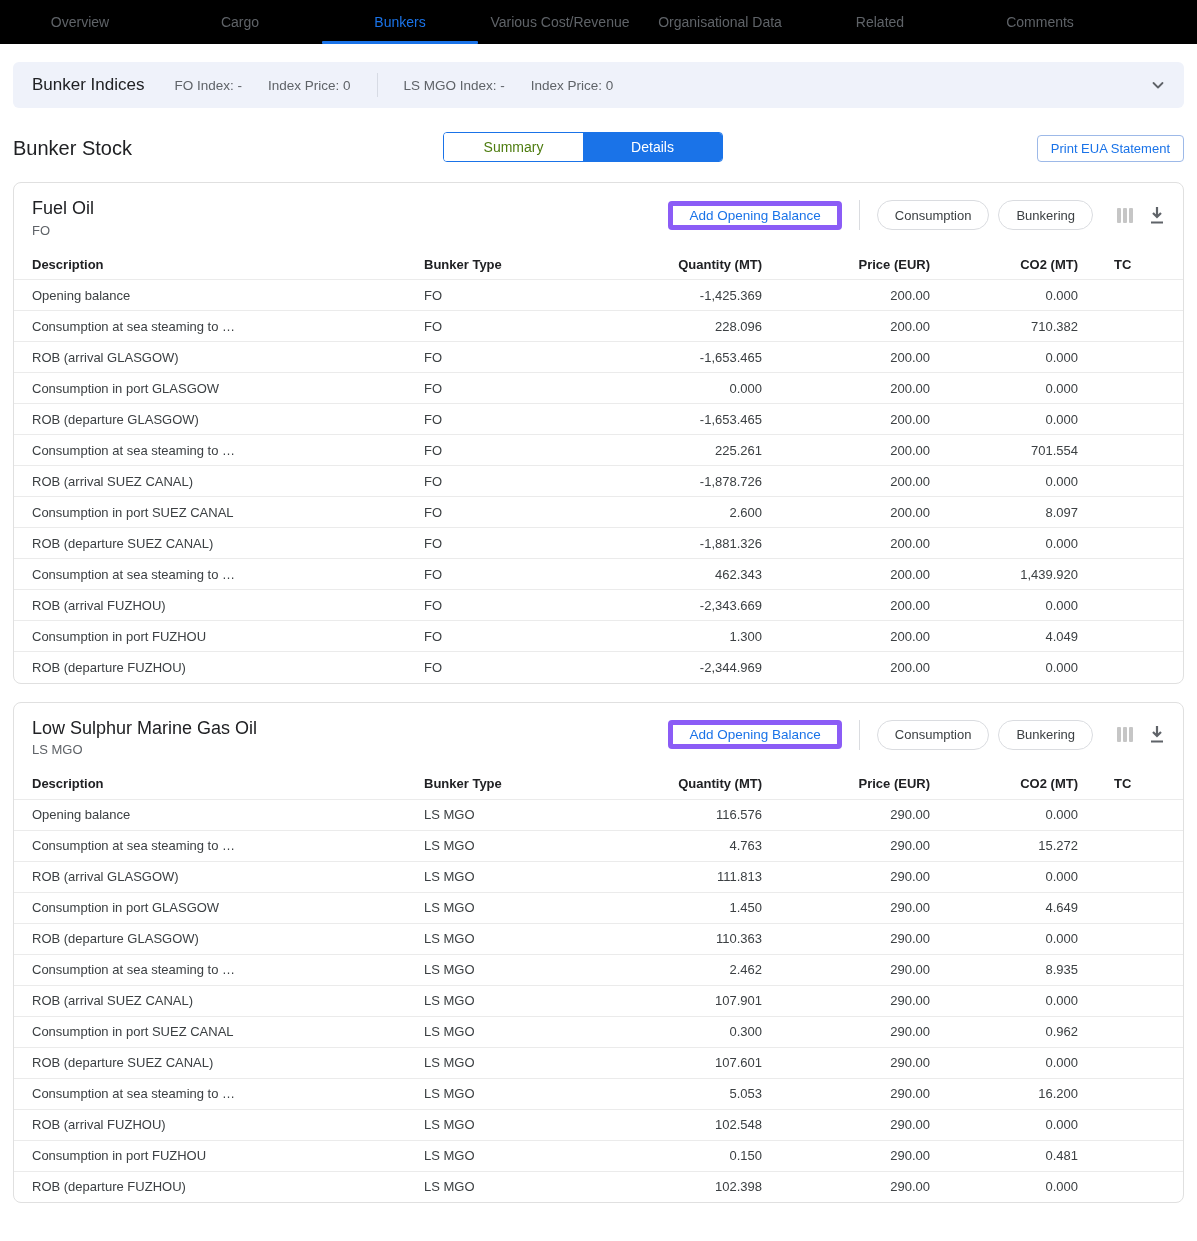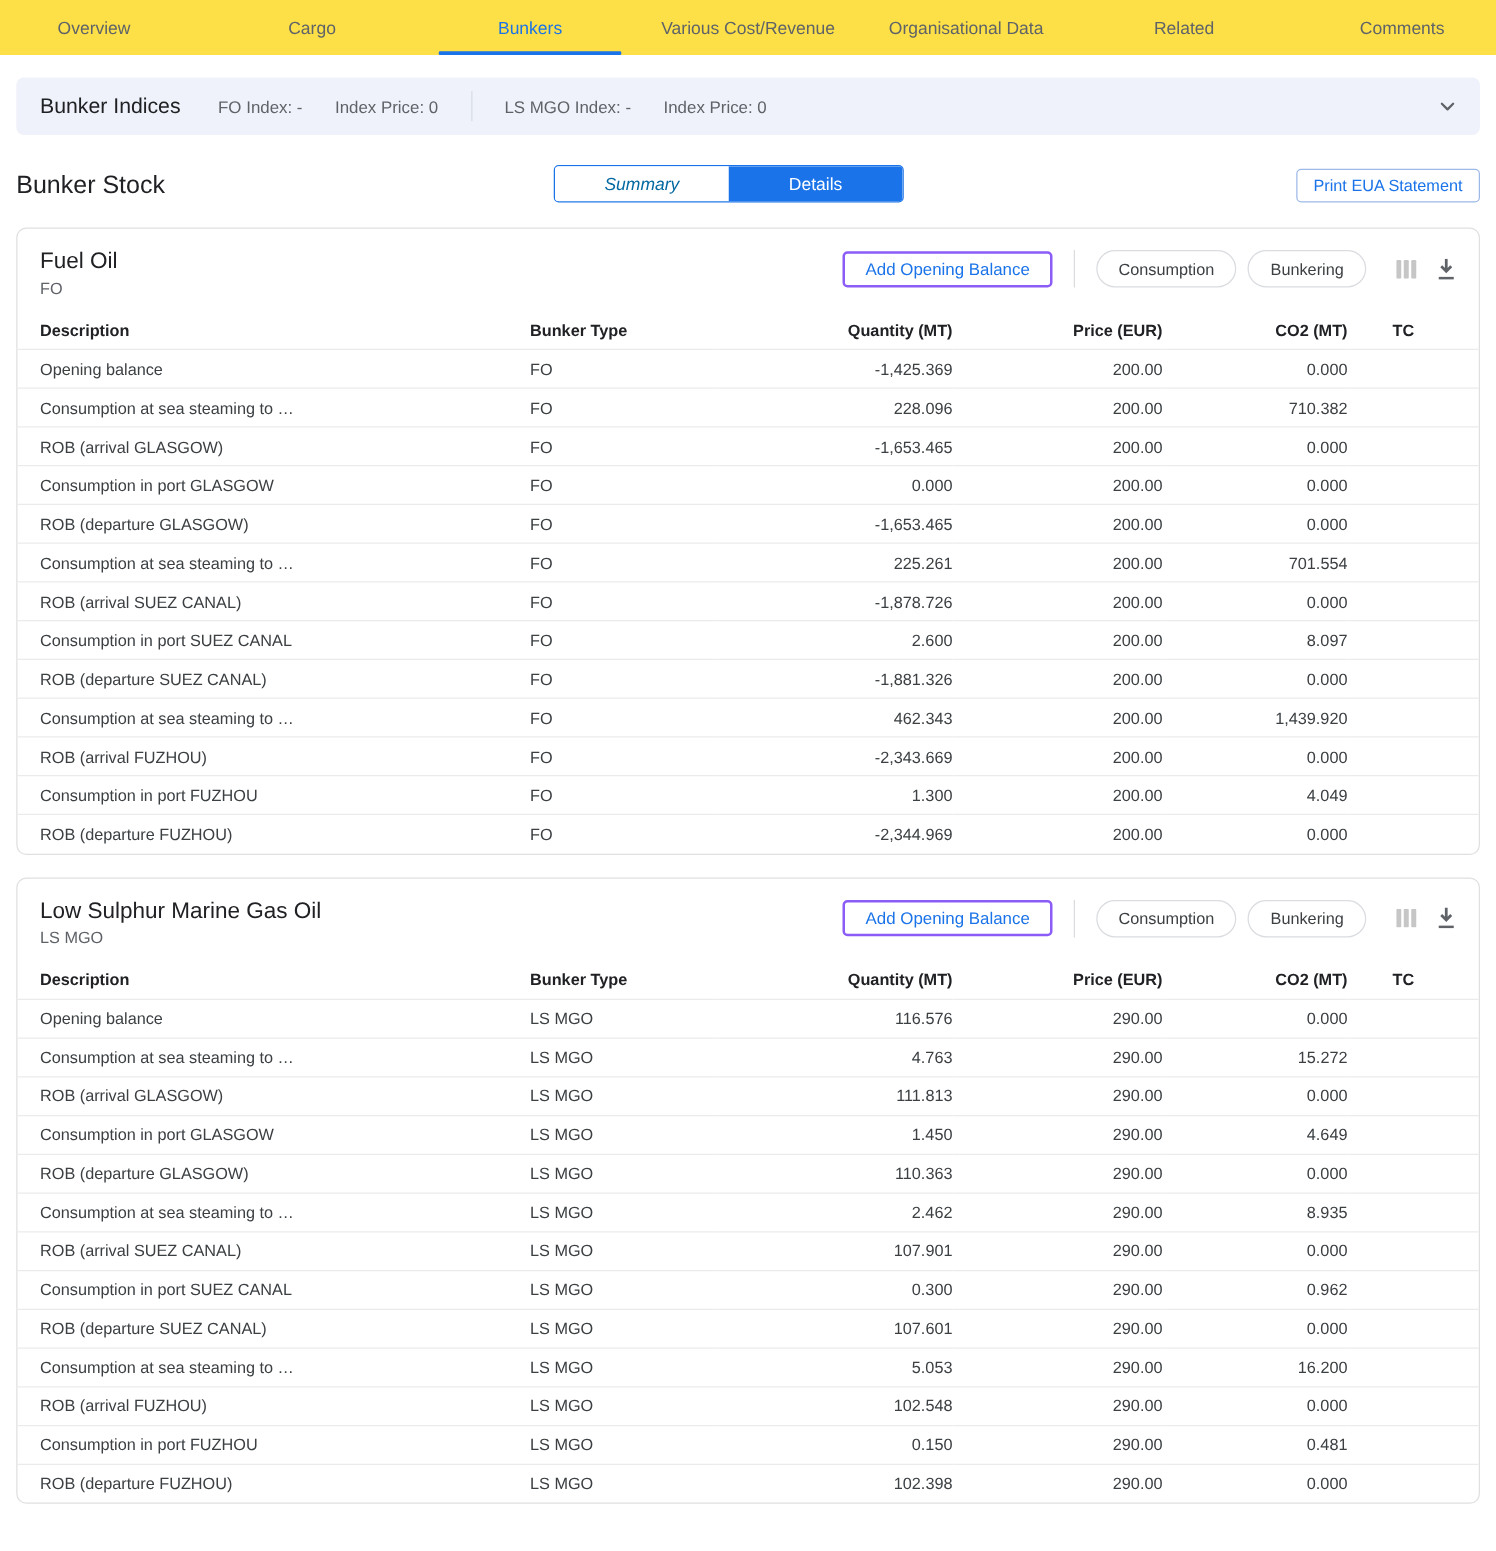--- a/index.html
+++ b/index.html
@@ -4,21 +4,21 @@
 <style>
   * { box-sizing: border-box; }
   html,body { margin:0; padding:0; }
   body {
     width:1197px; height:1241px; background:#ffffff;
     font-family:"Liberation Sans", sans-serif; color:#202124;
     -webkit-font-smoothing:antialiased;
   }
 
   
-  .tabbar { display:flex; height:44px; background:#fde047;gap:24px; }
+  .tabbar { display:flex; height:44px; background:#000000; }
   .tab {
     width:160px; display:flex; align-items:center; justify-content:center;
     font-size:14px; color:#5f6368; position:relative; cursor:pointer; white-space:nowrap;
   }
   .tab.active { color:#1a73e8; }
   .tab.active::after {
     content:""; position:absolute; left:2px; right:2px; bottom:0; height:3px;
     background:#1a73e8; border-radius:1px;
   }
 
@@ -36,39 +36,39 @@
   .stock-row { position:relative; margin:24px 13px 0; height:32px; display:flex; align-items:center; }
   .stock-title { font-size:20px; color:#202124; font-weight:400; }
   .toggle {
     position:absolute; left:430px; top:0; display:flex; height:30px;
     border:1px solid #1a73e8; border-radius:4px; overflow:hidden;
   }
   .toggle-btn {
     width:139px; display:flex; align-items:center; justify-content:center;
     font-size:14px; cursor:pointer;
   }
-  .toggle-btn.inactive { background:#ffffff; color:#0369a1;font-style:italic; }
+  .toggle-btn.inactive { background:#ffffff; color:#4d7c0f; }
   .toggle-btn.active   { background:#1a73e8; color:#ffffff; }
   .print-btn {
     margin-left:auto; height:27px; padding:0 13px; background:#ffffff;
     border:1px solid #9db9e8; border-radius:4px; color:#1a73e8; font-size:13px;
     display:flex; align-items:center; cursor:pointer; font-family:"Liberation Sans", sans-serif;text-align:center;
   }
 
   
   .card {
     margin:18px 13px 0; border:1px solid #e0e0e0; border-radius:8px;
     overflow:hidden; background:#fff;
   }
   .card-header { display:flex; align-items:flex-start; padding:15px 18px 2px 18px; }
   .card-title { font-size:18px; font-weight:400; color:#202124; margin:0; line-height:1.2; }
   .card-subtitle { font-size:13px; color:#5f6368; margin-top:3px; }
   .card-actions { margin-left:auto; display:flex; align-items:center; margin-top:2px; }
   .btn-outline-blue {
-    height:29px; padding:0 16px; background:#fff; border:2px solid #8b5cf6;
+    height:29px; padding:0 16px; background:#fff; border:5px solid #8b5cf6;
     border-radius:4px; color:#1a73e8; font-size:13.5px; cursor:pointer;
     display:flex; align-items:center; font-family:"Liberation Sans", sans-serif;
   }
   .v-divider { width:1px; height:30px; background:#dadce0; margin:0 17px; }
   .pill {
     height:30px; padding:0 17px; background:#fff; border:1px solid #dadce0;
     border-radius:16px; color:#3c4043; font-size:13px; cursor:pointer;
     display:flex; align-items:center; margin-right:9px; font-family:"Liberation Sans", sans-serif;
   }
   .icon-btn { background:none; border:none; padding:0; margin-left:15px; cursor:pointer; display:flex; align-items:center; }

